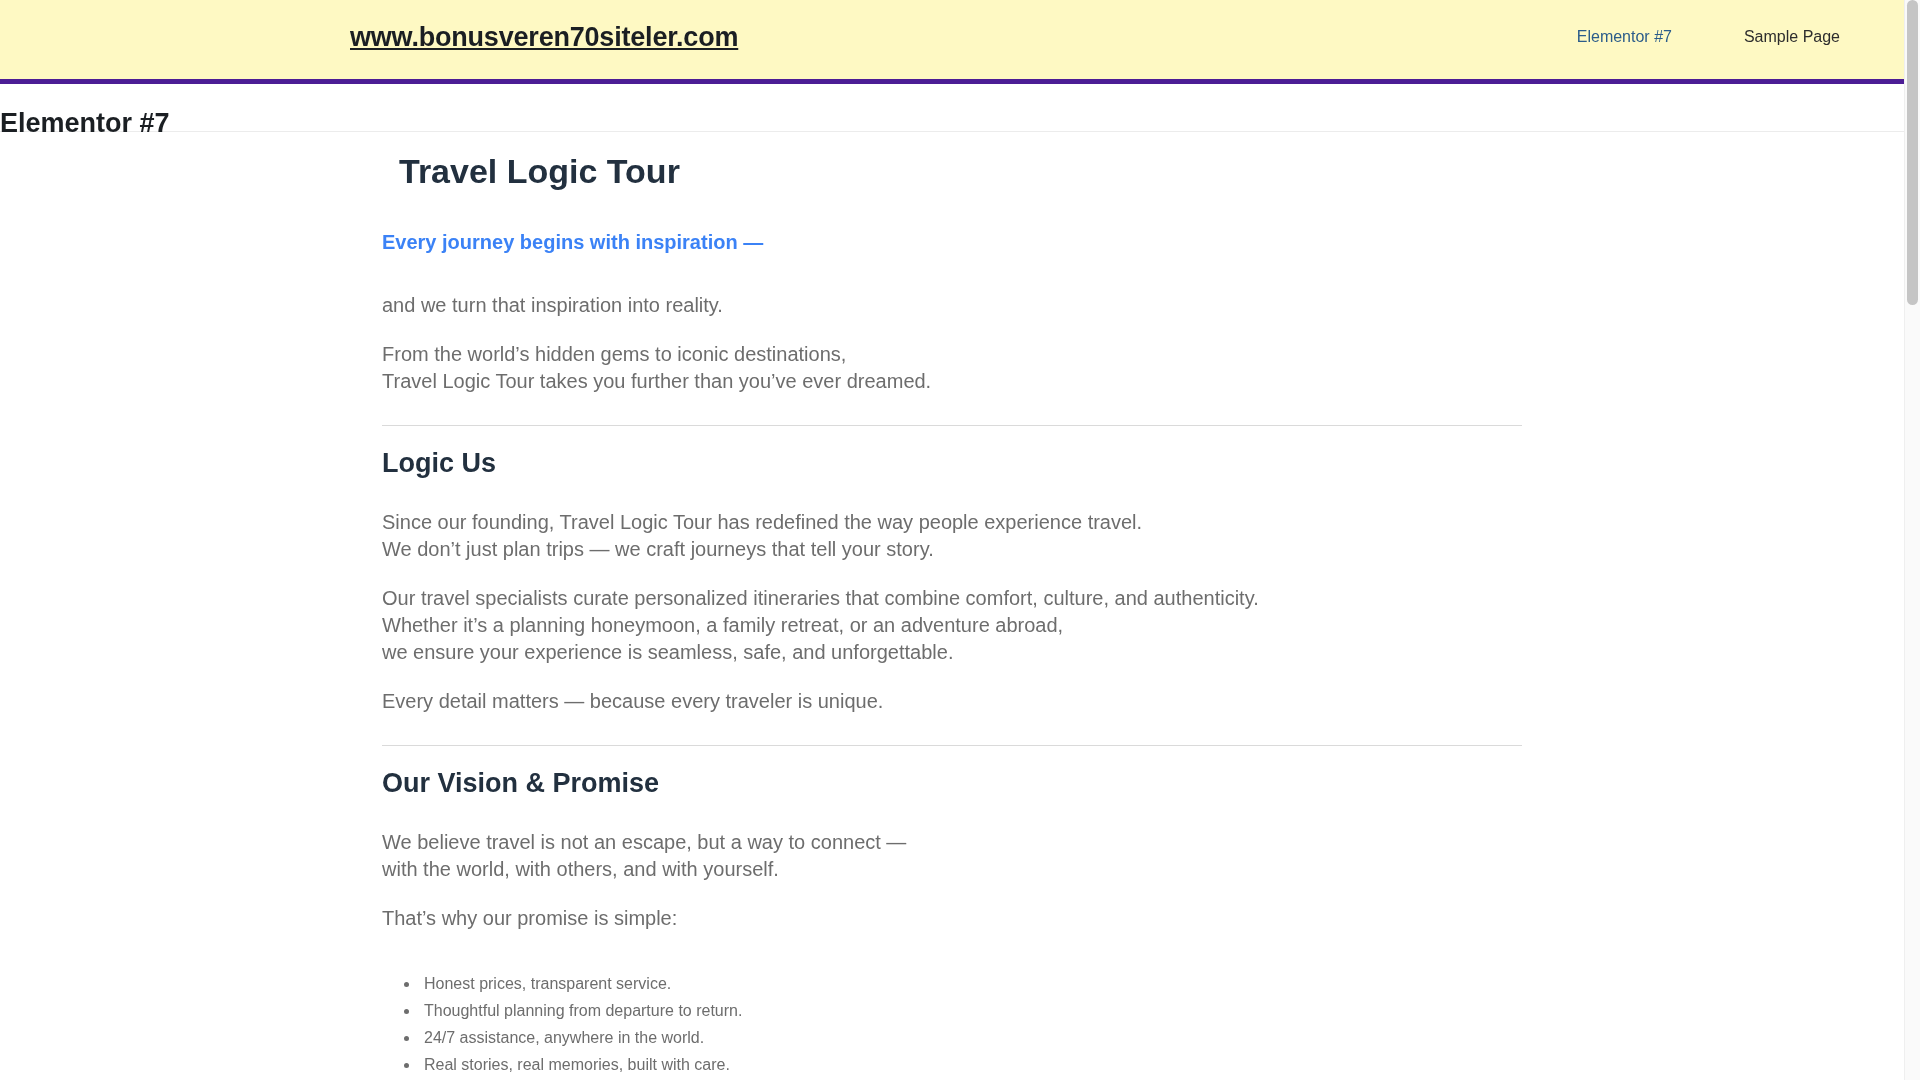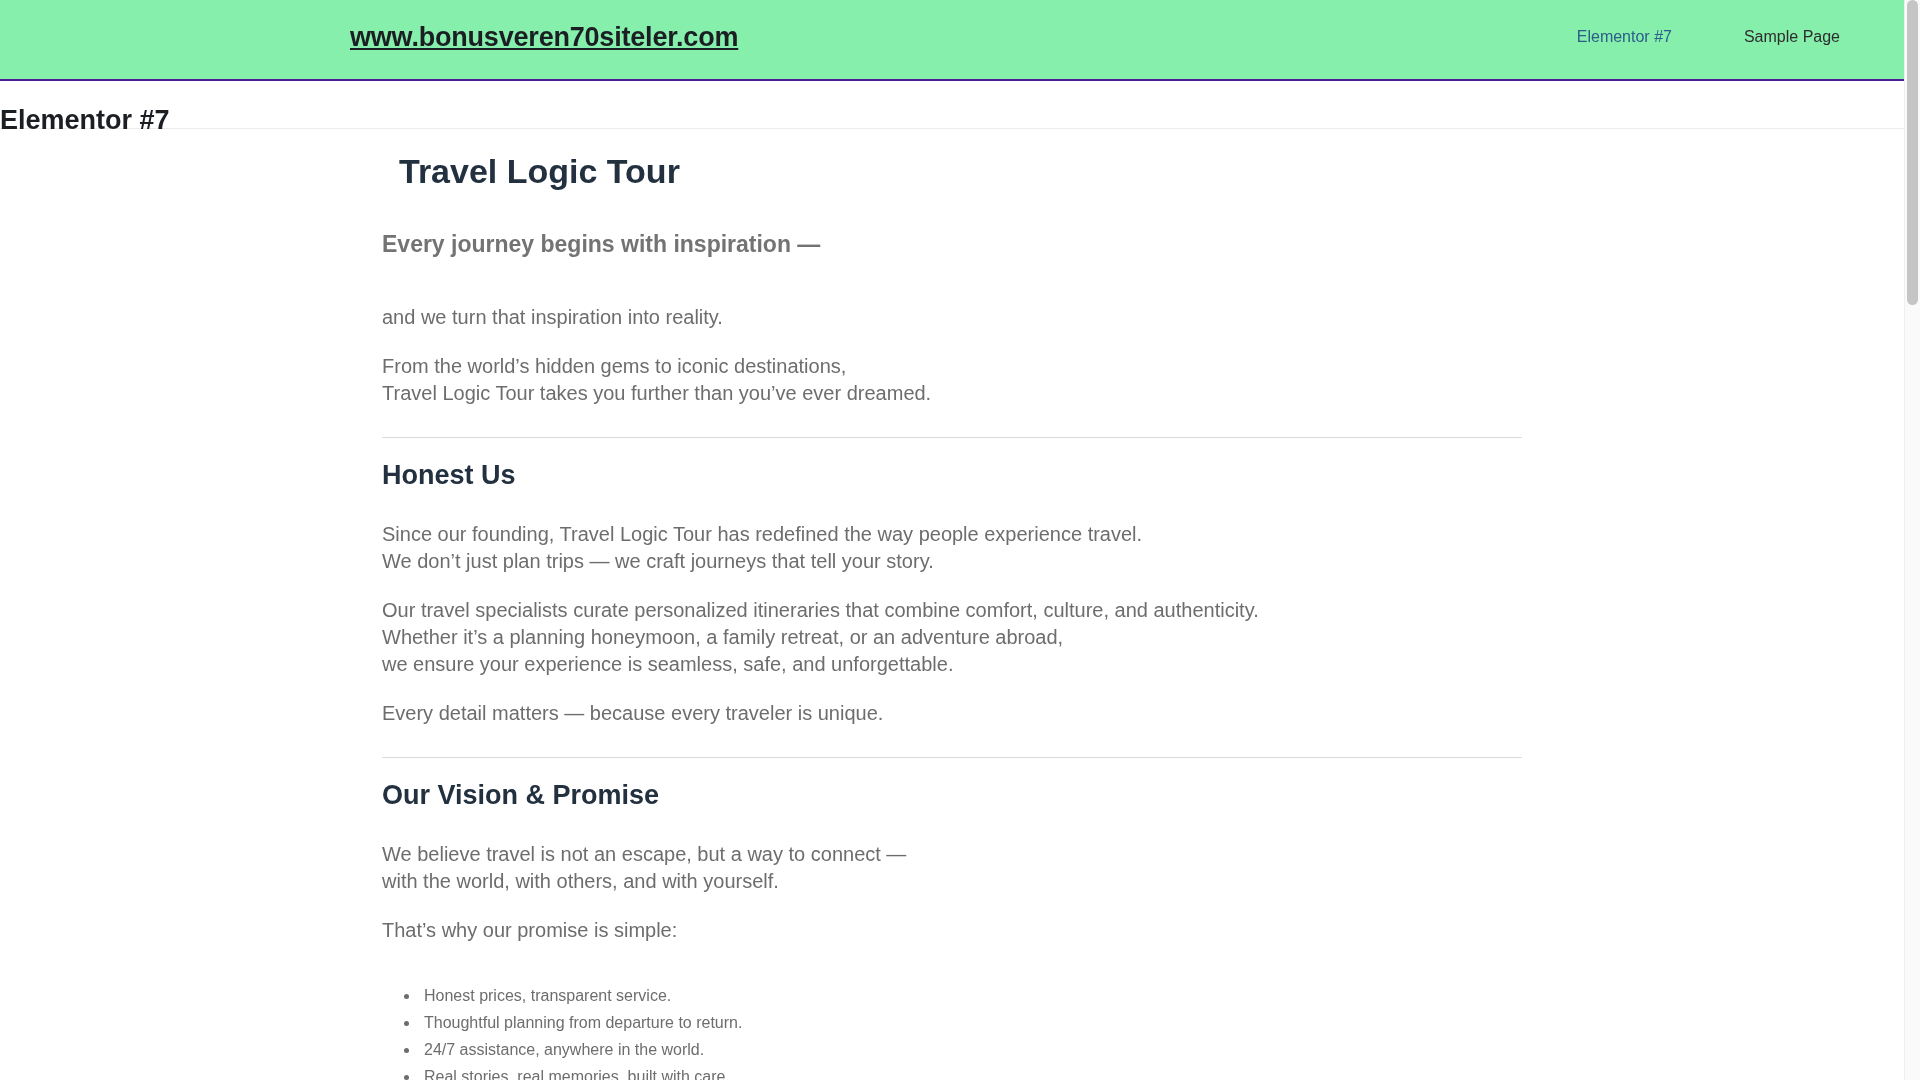--- a/index.html
+++ b/index.html
@@ -12,22 +12,22 @@
     width: 1920px;
     height: 1080px;
     overflow: hidden;
     position: relative;
   }
 
   
   .site-header {
     position: relative;
     height: 79px;
-    border-bottom: 2px solid #4c1d95;
-    background: #86efac;
+    border-bottom: 5px solid #4c1d95;
+    background: #fef9c3;
     display: flex;
     align-items: center;
   }
   .site-title {
     position: absolute;
     left: 350px;
     top: 22px;
     font-size: 27px;
     font-weight: bold;
     color: #1b1f23;
@@ -76,24 +76,24 @@
     width: 1140px;
   }
   h1.article-title {
     margin: 0 0 0 17px;
     font-size: 34px;
     line-height: 1.25;
     font-weight: bold;
     color: #22303f;
   }
   h2.article-sub {
-    margin: 38px 0 16px 0;
-    font-size: 23px;
-    font-weight: bold;
-    color: #737373;
+    margin: 38px 0 8px 0;
+    font-size: 20px;
+    font-weight: bold;
+    color: #3b82f6;
   }
   h2.section-heading {
     margin: 0;
     padding-top: 22px;
     font-size: 27px;
     font-weight: bold;
     color: #22303f;
   }
   .rule {
     border: none;
@@ -165,21 +165,21 @@
 
   <div class="gap-md"></div>
   <p class="body-text">and we turn that inspiration into reality.</p>
 
   <div class="gap-sm"></div>
   <p class="body-text">From the world’s hidden gems to iconic destinations,</p>
   <p class="body-text">Travel Logic Tour takes you further than you’ve ever dreamed.</p>
 
   <hr class="rule">
 
-  <h2 class="section-heading">Honest Us</h2>
+  <h2 class="section-heading">Logic Us</h2>
 
   <div class="gap-md"></div>
   <p class="body-text">Since our founding, Travel Logic Tour has redefined the way people experience travel.</p>
   <p class="body-text">We don’t just plan trips — we craft journeys that tell your story.</p>
 
   <div class="gap-sm"></div>
   <p class="body-text">Our travel specialists curate personalized itineraries that combine comfort, culture, and authenticity.</p>
   <p class="body-text">Whether it’s a planning honeymoon, a family retreat, or an adventure abroad,</p>
   <p class="body-text">we ensure your experience is seamless, safe, and unforgettable.</p>
 

